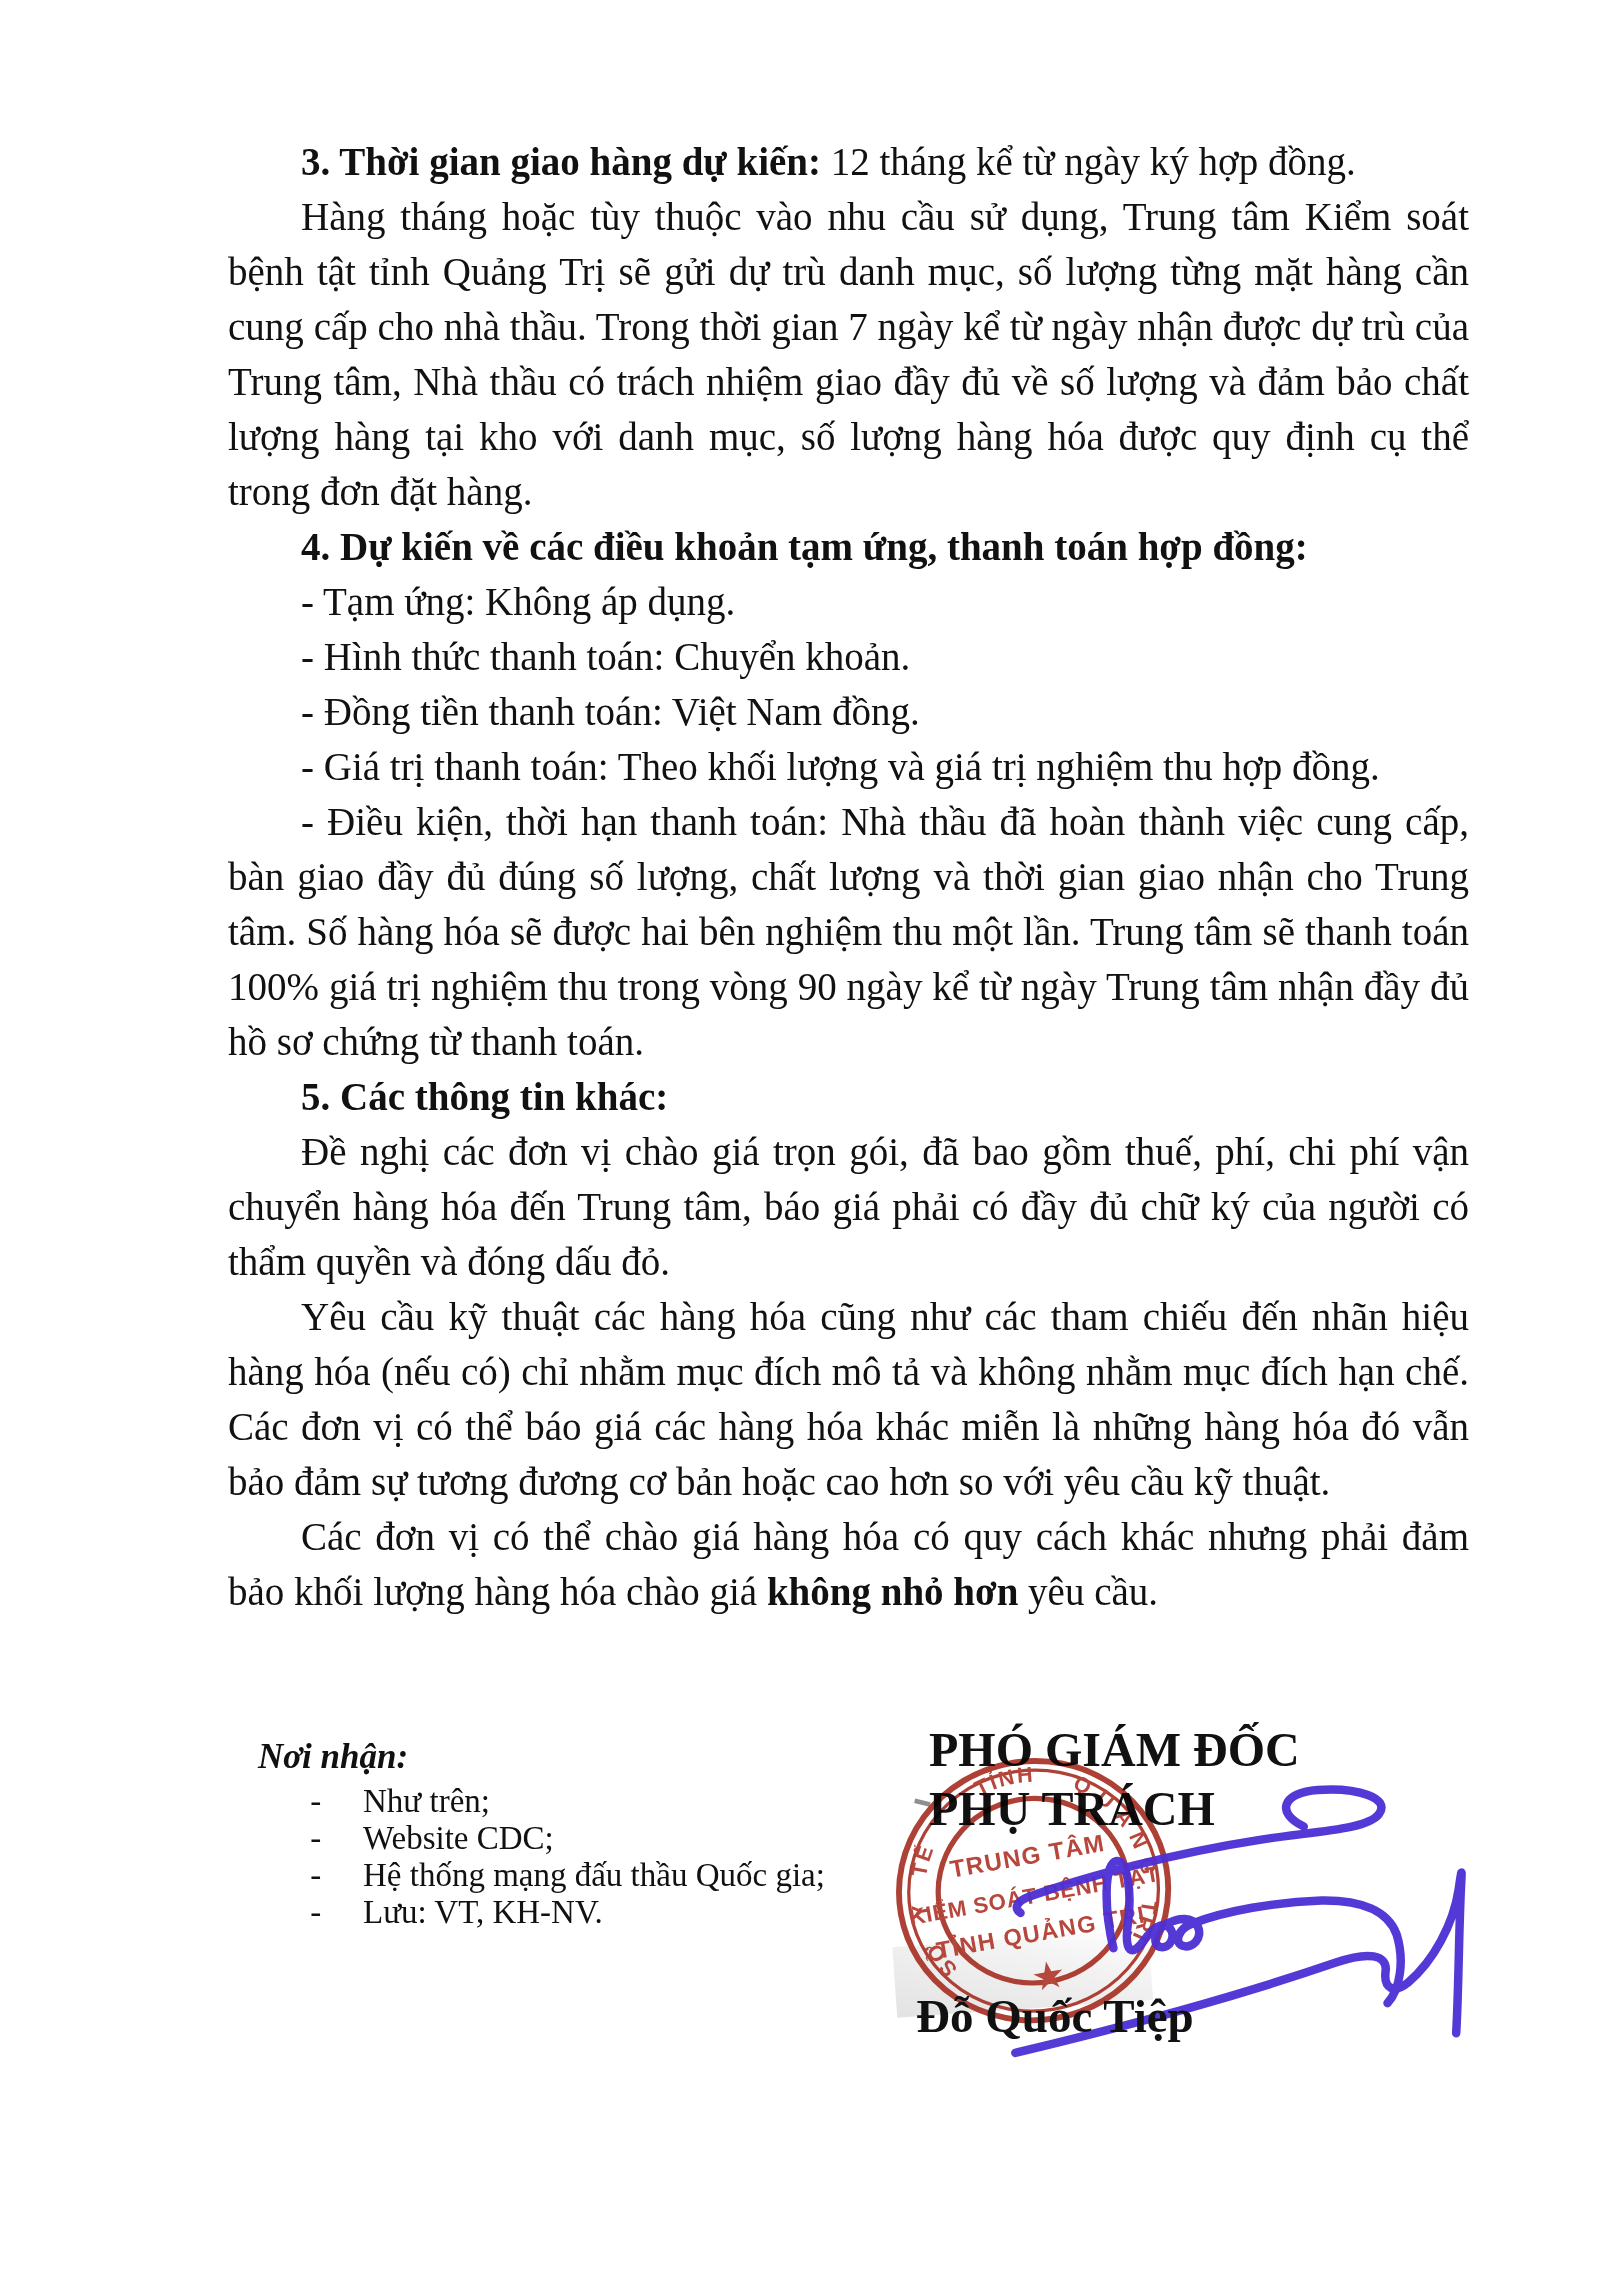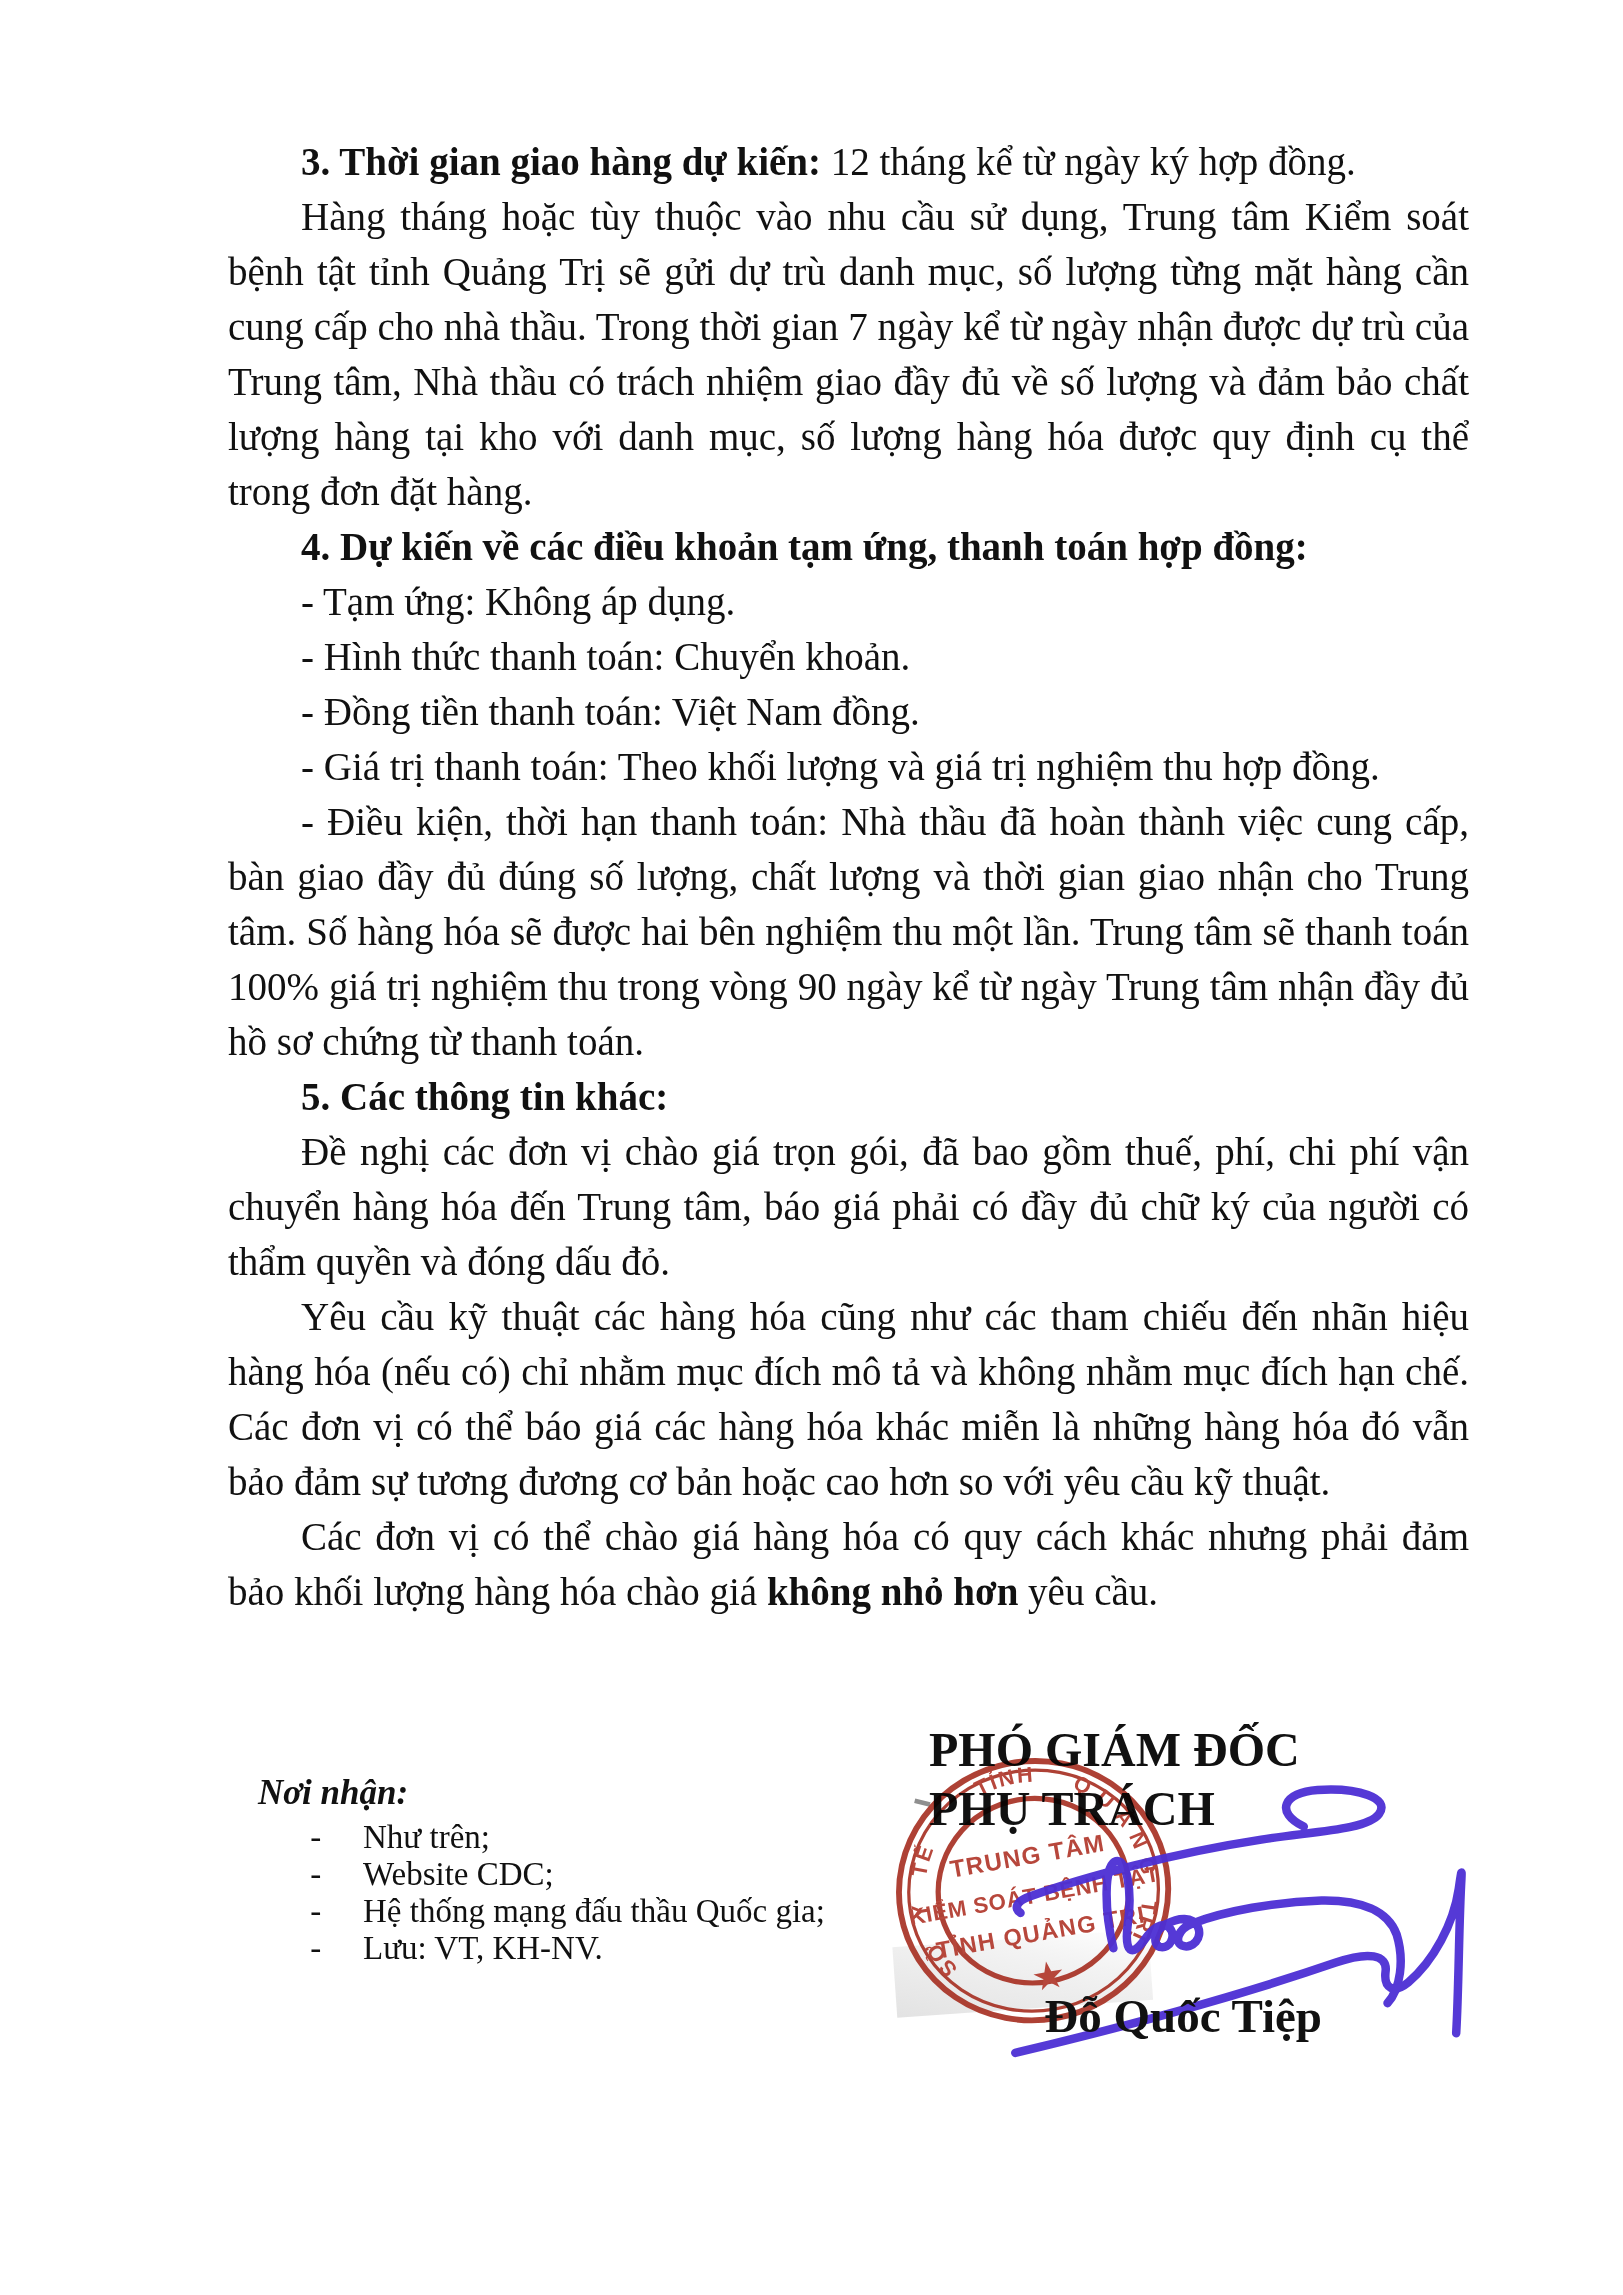--- a/index.html
+++ b/index.html
@@ -29,21 +29,20 @@
   .recipients{
     position:absolute;
     left:258px; top:1731px;
     width:589px;
   }
   .recipients .label{
     font-weight:bold;
     font-style:italic;
     font-size:35px;
     line-height:52px;
-    margin-top:36px;
   }
   .rcp-row{
     font-size:33px;
     line-height:37px;
     margin-left:34px;
     display:flex;
   }
   .rcp-row .dash{
     display:inline-block;
     width:71px;
@@ -57,21 +56,21 @@
     width:523px;
     font-weight:bold;
     font-size:48px;
     line-height:59px;
     z-index:1;
   }
   .sig-name{
     position:absolute;
     left:916px; top:1989px;
     width:406px;
-    text-align:right;
+    text-align:left;
     font-weight:bold;
     font-size:47px;
     line-height:55px;
     z-index:4;
   }
   .seal-svg{
     position:absolute;
     left:0; top:0;
     width:1623px; height:2295px;
     z-index:3;

